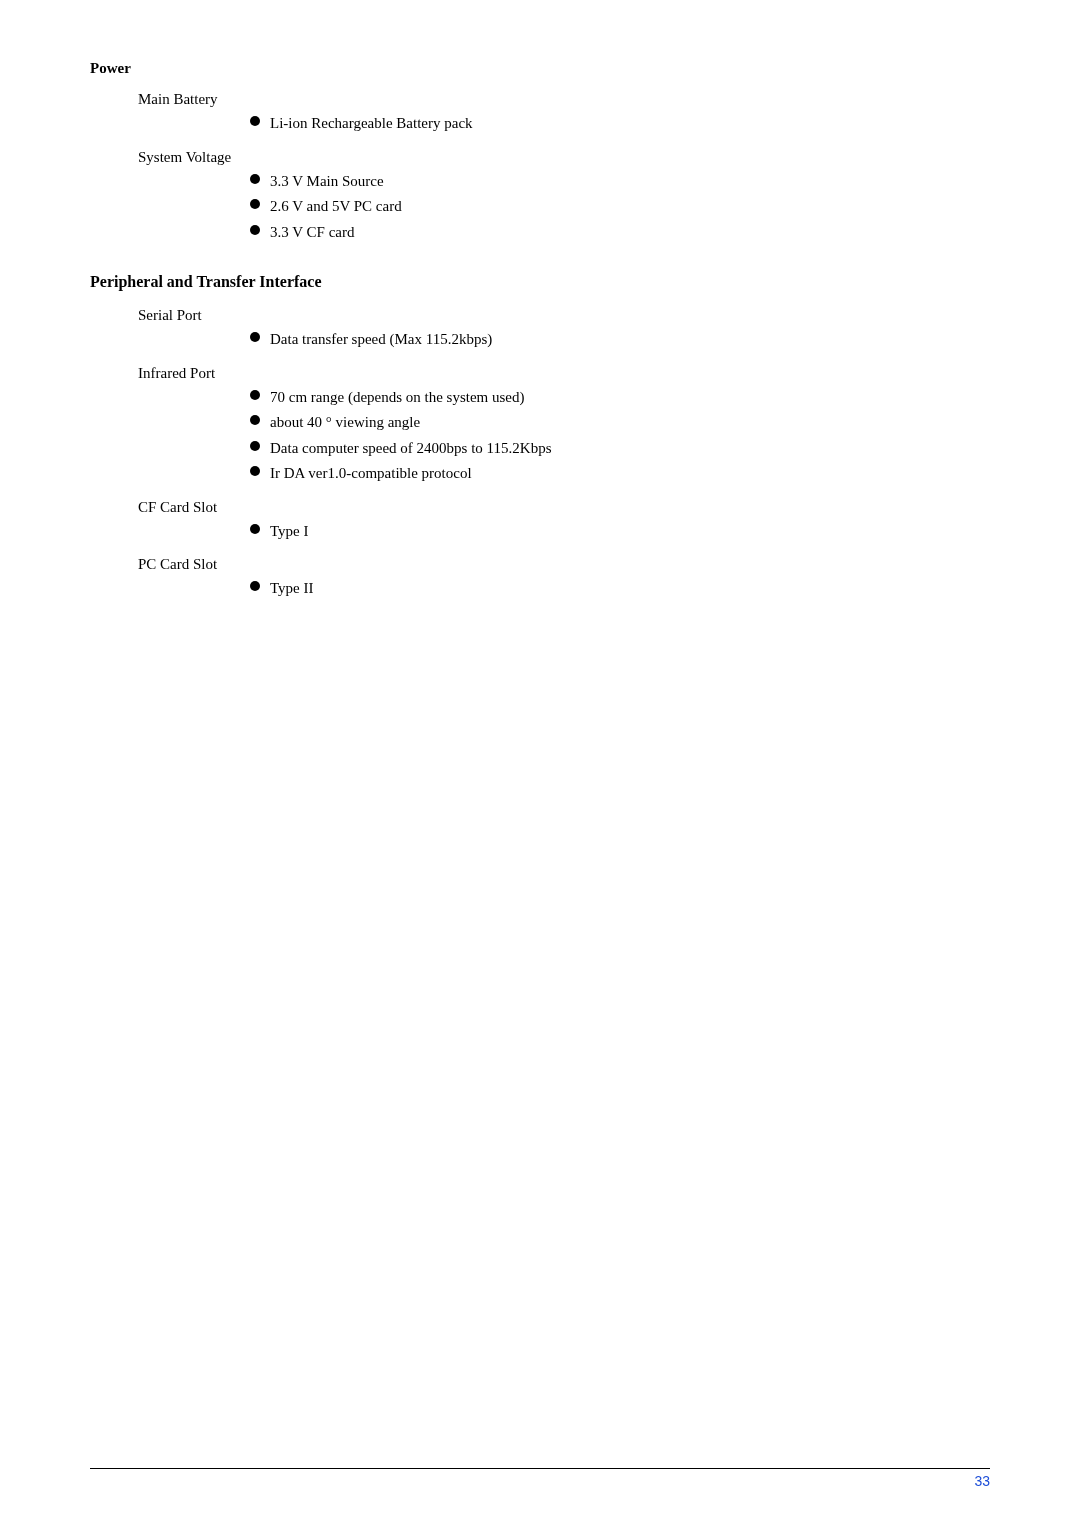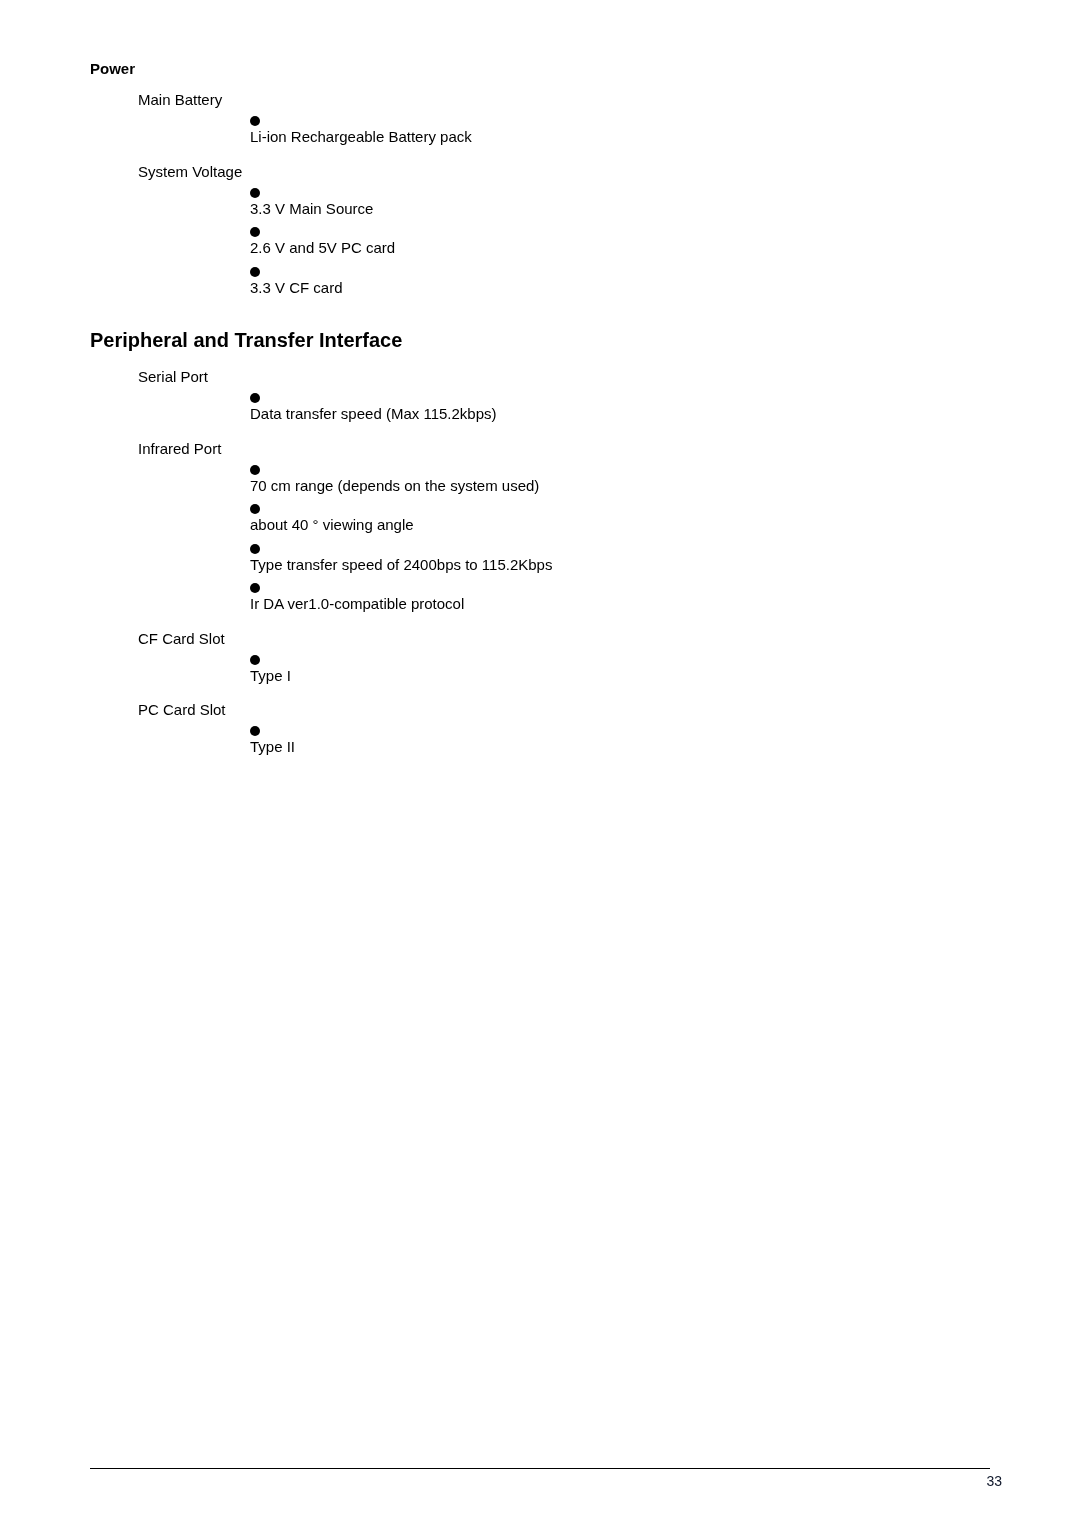--- a/index.html
+++ b/index.html
@@ -44,51 +44,51 @@
       margin: 0;
     }
 
     .bullet-list li {
       display: flex;
       align-items: flex-start;
       padding-left: 160px;
       margin-bottom: 3px;
       font-size: 15px;
       line-height: 1.5;
-      flex-direction: column;
     }
 
     .bullet-list li .bullet-dot {
       display: inline-block;
       width: 10px;
       height: 10px;
       background: #000;
       border-radius: 50%;
       margin-right: 10px;
       margin-top: 4px;
       flex-shrink: 0;
     }
 
     .section-block {
       margin-bottom: 10px;
+      font-family: Liberation Serif, serif;
     }
 
     .major-heading {
       font-weight: bold;
-      font-size: 20px;
+      font-size: 16px;
       margin-top: 30px;
       margin-bottom: 16px;
     }
 
     .page-number {
       position: absolute;
       bottom: 40px;
-      right: 78px;
+      right: 90px;
       font-size: 14px;
-      color: #0f172a;
+      color: #1d4ed8;
     }
 
     .bottom-line {
       position: absolute;
       bottom: 60px;
       left: 90px;
       right: 90px;
       height: 1px;
       background: #000;
     }
@@ -150,21 +150,21 @@
         <li>
           <span class="bullet-dot"></span>
           <span>70 cm range (depends on the system used)</span>
         </li>
         <li>
           <span class="bullet-dot"></span>
           <span>about 40 °   viewing angle</span>
         </li>
         <li>
           <span class="bullet-dot"></span>
-          <span>Type transfer speed of 2400bps to 115.2Kbps</span>
+          <span>Data computer speed of 2400bps to 115.2Kbps</span>
         </li>
         <li>
           <span class="bullet-dot"></span>
           <span>Ir DA ver1.0-compatible protocol</span>
         </li>
       </ul>
     </div>
 
 
     <div>

